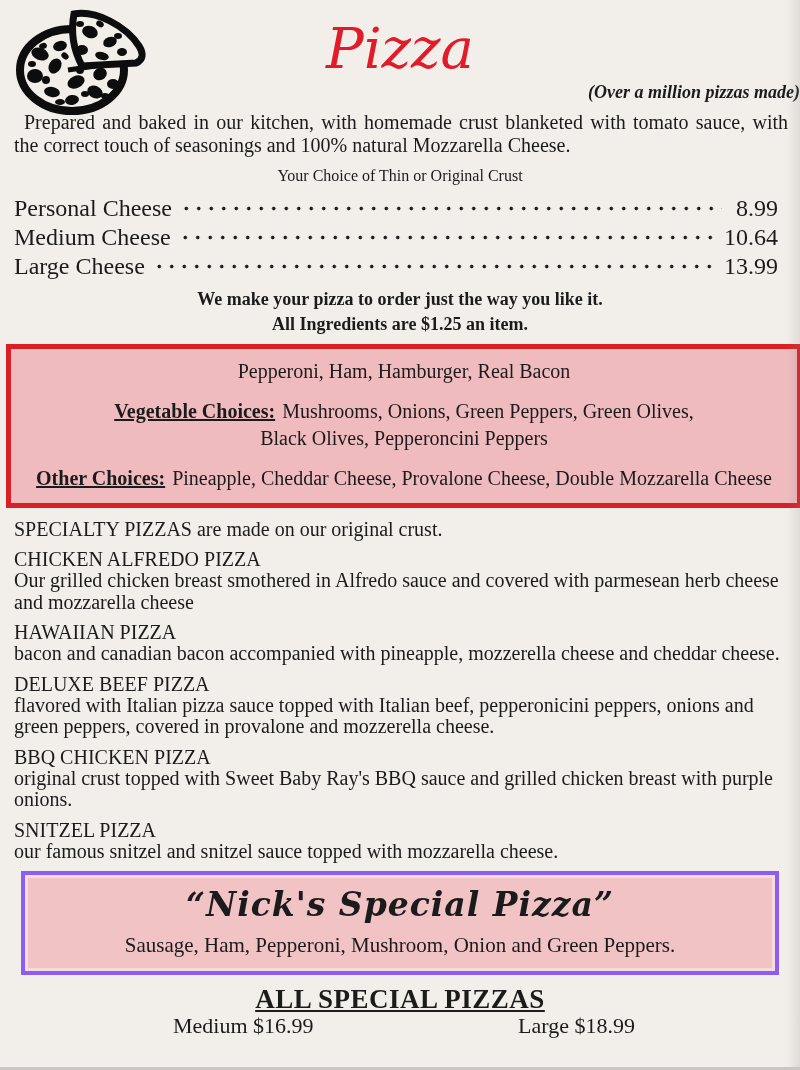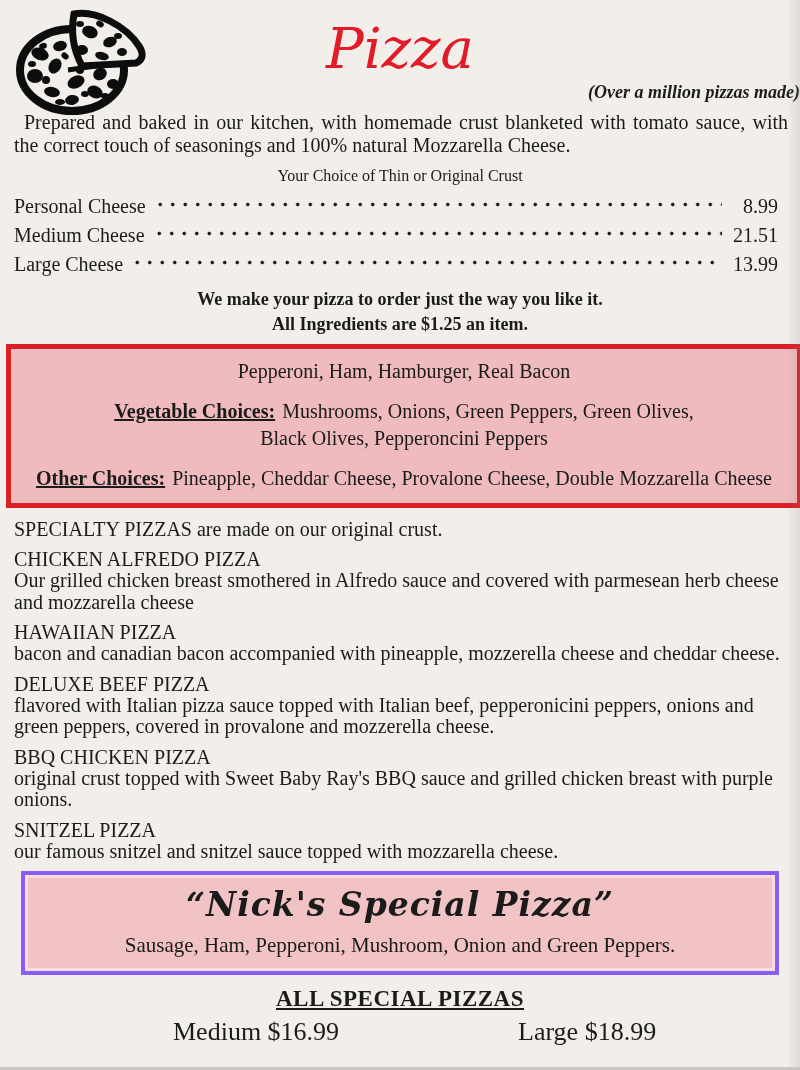--- a/index.html
+++ b/index.html
@@ -19,21 +19,21 @@
   .logo { position:absolute; left:10px; top:4px; }
 
   .title { text-align:center; padding-top:18px; font-family:"DejaVu Serif", serif;
     font-style:italic; font-size:56px; line-height:62px; color:#e11b28; }
   .tagline { text-align:right; font-weight:bold; font-style:italic; font-size:18px; line-height:20px; margin-top:2px; }
 
   .intro { margin:9px 12px 0 14px; font-size:20px; line-height:22.5px; text-align:justify; text-indent:10px; }
   .crust-line { text-align:center; font-size:16px; line-height:22px; margin-top:9px; }
 
   .price-list { margin:7px 22px 0 14px; }
-  .price-row { display:flex; align-items:flex-start; height:28px; margin-bottom:1px; font-size:20px; line-height:24px; }
+  .price-row { display:flex; align-items:center; height:28px; margin-bottom:1px; font-size:24px; line-height:24px; }
   .price-label { white-space:nowrap; }
   .leader { flex:1 1 auto; height:20px; margin:0 6px 0 8px;
     background-image:radial-gradient(circle, #1e1e1e 1.6px, transparent 2.1px);
     background-size:12.5px 12.5px; background-repeat:repeat-x;
     background-position:0 calc(100% - 4px); }
   .price-value { flex:0 0 auto; min-width:50px; text-align:right; }
 
   .notes { margin-top:7px; text-align:center; font-weight:bold; font-size:18px; line-height:25px; }
 
   .choices-box { margin:7px 2px 0 6px; width:770px;
@@ -49,23 +49,23 @@
   .spec-desc { line-height:21.5px; }
 
   .nicks-box { margin:9px auto 0; width:750px;
     border:4px solid #8b5cf6; background:#f2c3c5;
     box-shadow:inset 0 0 0 3px #f7dcdd;
     text-align:center; padding:8px 0 13px; }
   .nicks-title { font-family:"DejaVu Serif", serif; font-style:italic; font-weight:bold;
     font-size:33px; line-height:44px; letter-spacing:1px; }
   .nicks-toppings { font-size:21px; line-height:25px; margin-top:6px; }
 
-  .specials-heading { text-align:center; margin-top:12px; font-size:23px; font-weight:bold;
+  .specials-heading { text-align:center; margin-top:12px; font-size:27px; font-weight:bold;
     text-decoration:underline; line-height:24px; letter-spacing:0.5px;font-family:Liberation Serif, serif; }
-  .sizes-row { position:relative; height:27px; margin-top:8px; font-size:26px; line-height:26px; }
+  .sizes-row { position:relative; height:27px; margin-top:2px; font-size:22px; line-height:26px; }
   .sizes-medium { position:absolute; left:173px; }
   .sizes-large { position:absolute; left:518px; }
 </style>
 </head>
 <body>
 
 <div class="page">
 
   <svg class="logo" width="150" height="112" viewBox="0 0 150 112" aria-hidden="true">
     <defs>
@@ -118,21 +118,21 @@
 
   <div class="price-list">
     <div class="price-row">
       <span class="price-label">Personal Cheese</span>
       <span class="leader"></span>
       <span class="price-value">8.99</span>
     </div>
     <div class="price-row">
       <span class="price-label">Medium Cheese</span>
       <span class="leader"></span>
-      <span class="price-value">21.51</span>
+      <span class="price-value">10.64</span>
     </div>
     <div class="price-row">
       <span class="price-label">Large Cheese</span>
       <span class="leader"></span>
       <span class="price-value">13.99</span>
     </div>
   </div>
 
   <div class="notes">
     <div>We make your pizza to order just the way you like it.</div>

